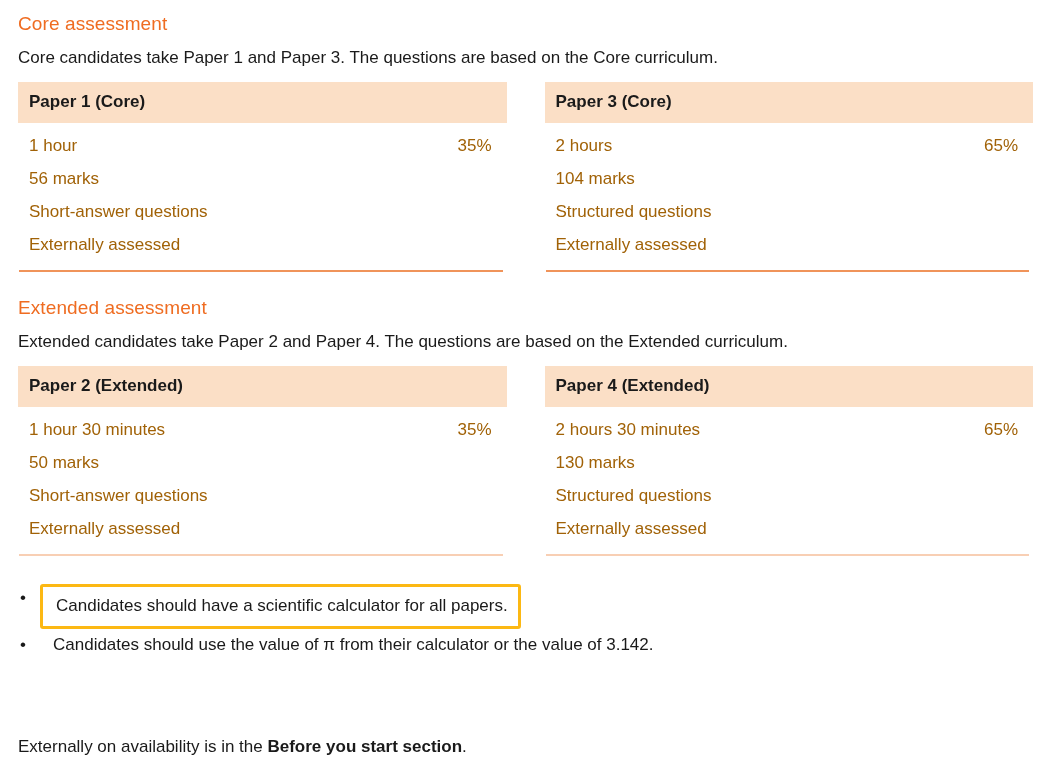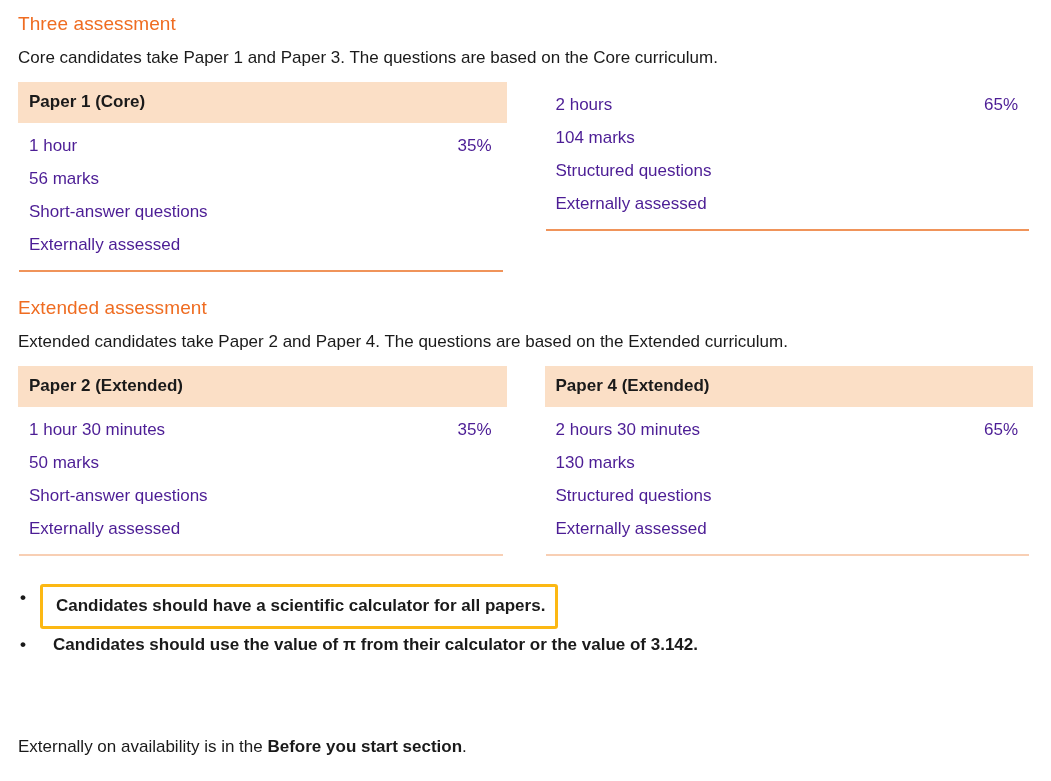--- a/index.html
+++ b/index.html
@@ -63,21 +63,21 @@
   .card-body {
     padding: 6px 11px 0 11px;
     box-sizing: border-box;
   }
   .card-line {
     display: flex;
     justify-content: space-between;
     align-items: baseline;
     font-size: 17px;
     line-height: 33px;
-    color: #4c1d95;
+    color: #a16207;
     white-space: nowrap;
   }
   .card-line .pct {
     padding-right: 4px;
   }
   .card-rule {
     height: 0;
     border-top: 2px solid #f0945a;
     margin: 9px 4px 0 1px;
   }
@@ -91,21 +91,20 @@
     margin: 0;
     padding: 0;
   }
   .bullet {
     position: relative;
     font-size: 17px;
     line-height: 28px;
     color: #1a1a1a;
     padding-left: 35px;
     margin: 0;
-    font-weight: bold;
   }
   .bullet::before {
     content: "\2022";
     position: absolute;
     left: 2px;
     top: 0;
     font-size: 17px;
     line-height: 28px;
     color: #1a1a1a;
   }
@@ -133,21 +132,21 @@
 
   
   .blk { position: absolute; left: 18px; right: 18px; }
 </style>
 </head>
 <body>
 
 <div class="page">
 
   <div class="blk" style="top:12px;">
-    <h2 class="section-heading">Three assessment</h2>
+    <h2 class="section-heading">Core assessment</h2>
   </div>
 
   <div class="blk" style="top:46px;">
     <p class="section-intro">Core candidates take Paper 1 and Paper 3. The questions are based on the Core curriculum.</p>
   </div>
 
   <div class="blk" style="top:82px;">
     <div class="card-row">
 
       <div class="card">
@@ -164,20 +163,21 @@
             <span>Short-answer questions</span>
           </div>
           <div class="card-line">
             <span>Externally assessed</span>
           </div>
         </div>
         <div class="card-rule"></div>
       </div>
 
       <div class="card">
+        <div class="card-header">Paper 3 (Core)</div>
         <div class="card-body">
           <div class="card-line">
             <span>2 hours</span>
             <span class="pct">65%</span>
           </div>
           <div class="card-line">
             <span>104 marks</span>
           </div>
           <div class="card-line">
             <span>Structured questions</span>

